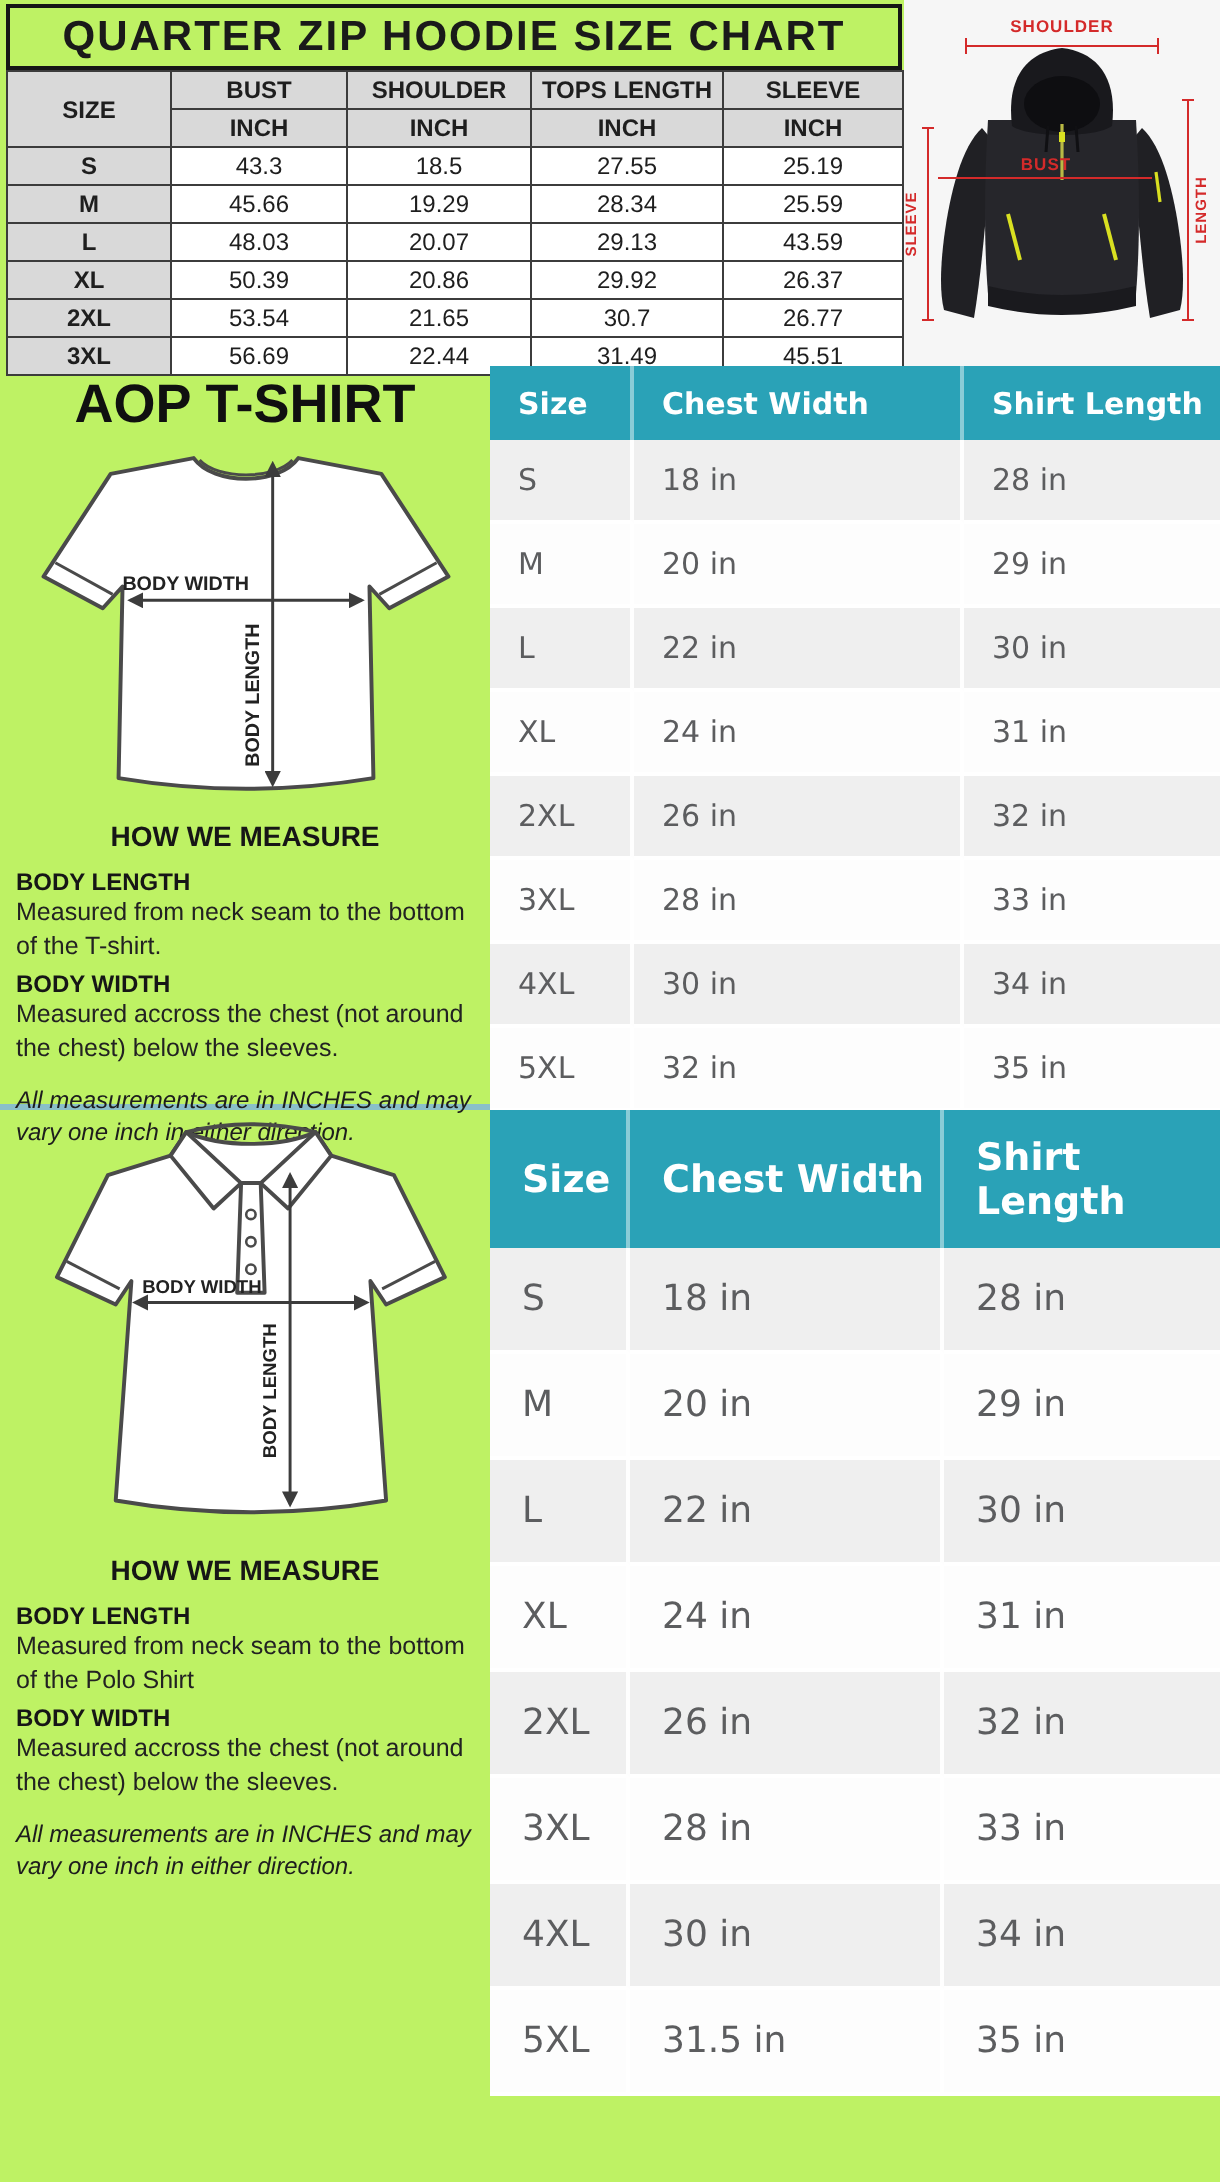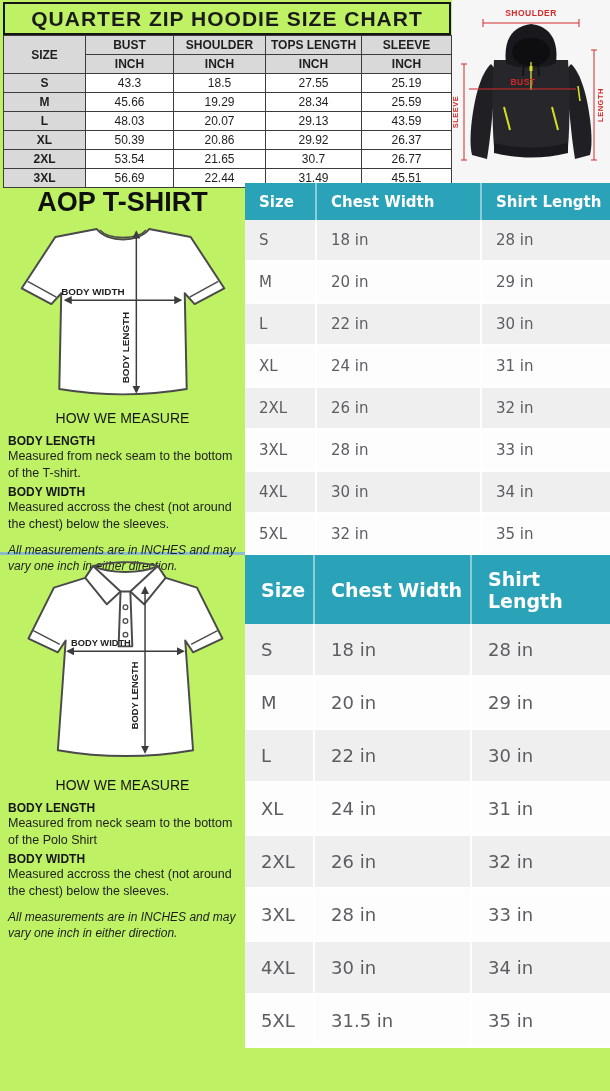--- a/index.html
+++ b/index.html
@@ -57,21 +57,21 @@
   .right-col { width:365px; }
 
   .garment-heading {
     text-align:center; font-weight:bold; color:#101010; letter-spacing:0px;
   }
   .tshirt-heading { font-size:27px; margin-top:4px; }
   .polo-heading { font-size:33px; margin-top:14px; }
 
   .diagram { display:block; margin:2px auto 0 auto; }
 
-  .measure-heading { text-align:center; font-weight:normal; font-size:14px; color:#161616; margin-top:4px; }
+  .measure-heading { text-align:center; font-weight:bold; font-size:14px; color:#161616; margin-top:4px; }
   .measure-block { padding:4px 6px 0 8px; }
   .measure-label { font-weight:bold; font-size:12px; color:#161616; margin-top:4px; }
   .measure-text { font-size:12.5px; color:#222; line-height:1.32; width:230px; }
   .disclaimer { font-weight:normal; font-style:italic; font-size:12px; color:#1d1d1d;
                 line-height:1.35; margin-top:10px; width:232px; }
 
   .section-divider { height:3px; background:#8abfc9; width:610px; }
 
   .note-line { margin:15px 0 0 2px; font-size:17.5px; font-family:"DejaVu Sans", sans-serif; letter-spacing:-0.2px; }
   .note-label { font-weight:bold; color:#353637; }

